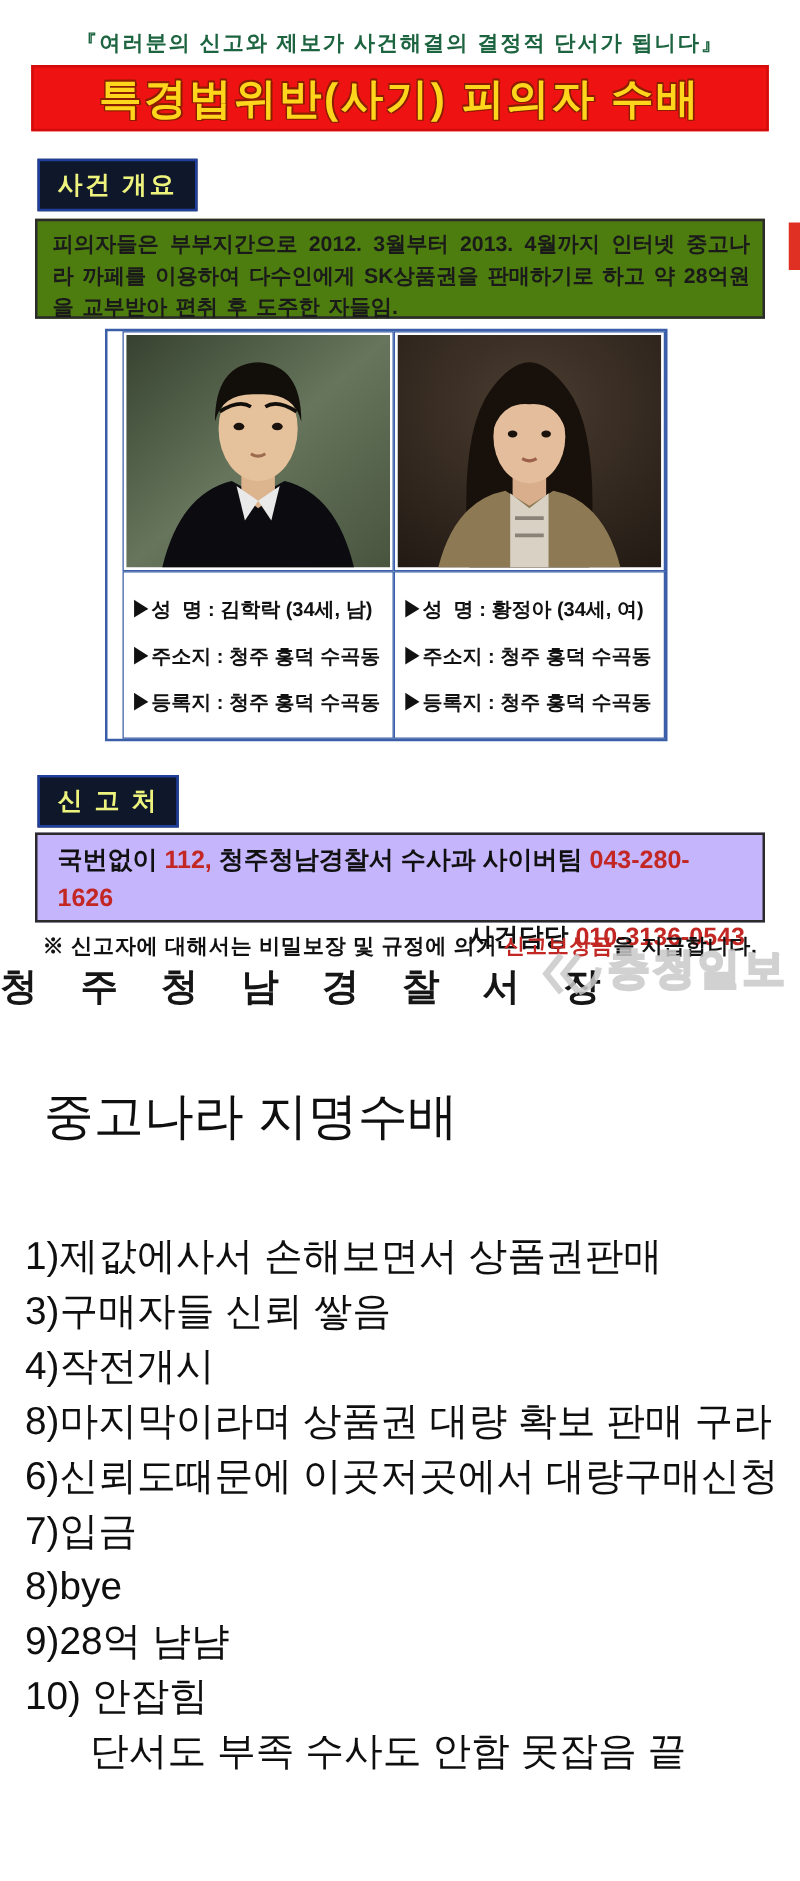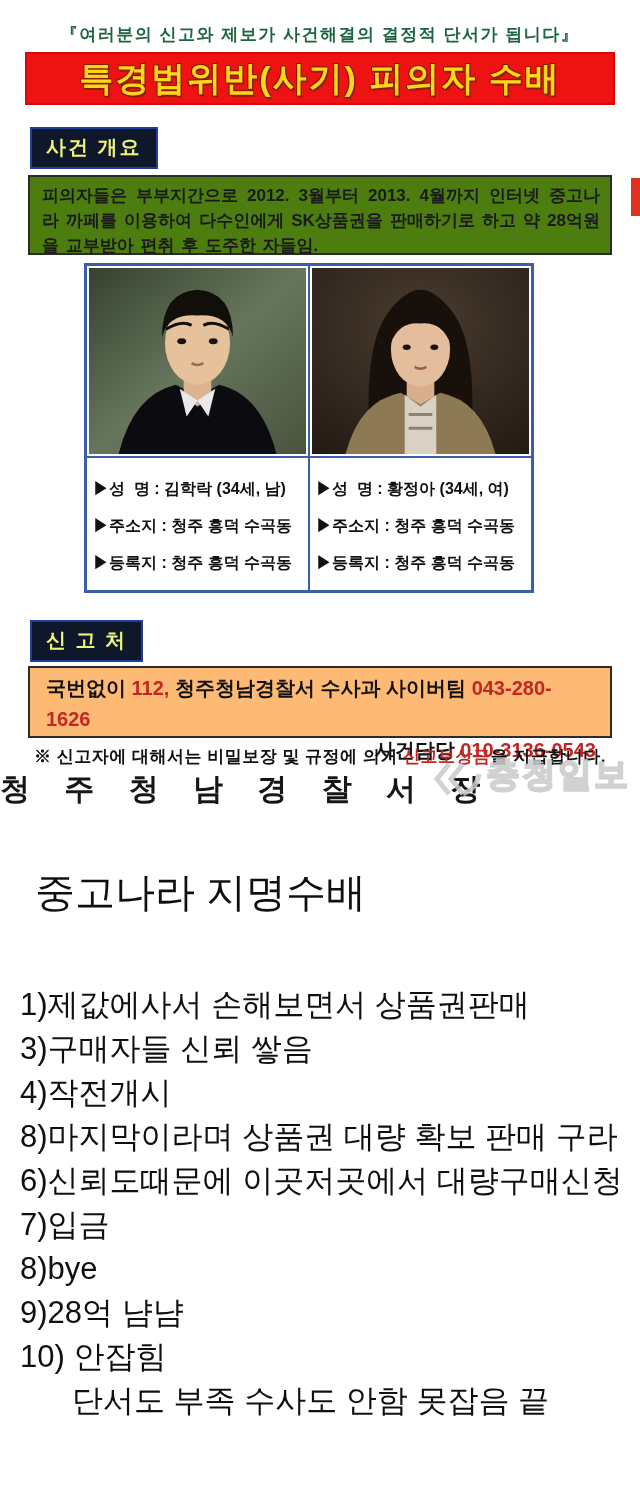--- a/index.html
+++ b/index.html
@@ -59,34 +59,35 @@
     position: absolute; right: 0; top: 178px;
     width: 9px; height: 38px; background: #e03024;
   }
 
   
   .suspect-table {
     margin: 8px 0 0 84px; width: 450px;
     border: 2px solid #3a5fa8;
     display: grid; grid-template-columns: 1fr 1fr;
     background: #fff;
+    padding-left: 12px;
   }
   .cell { border: 1px solid #3a5fa8; }
   .photo-cell { height: 192px; padding: 2px; }
   .photo-cell svg { width: 100%; height: 100%; display: block; }
   .info-cell { height: 134px; padding: 12px 4px 0 6px; }
   .info-line {
     font-size: 16px; font-weight: bold; color: #111;
     line-height: 37px; white-space: pre-wrap;
   }
 
   
   .contact-box {
     margin: 10px 28px 0 28px; height: 72px;
-    border: 2px solid #2b2b2b; background: #fdba74;
+    border: 2px solid #2b2b2b; background: #c4b5fd;
     padding: 5px 14px 0 16px;
     font-size: 20px; font-weight: bold; line-height: 31px;
   }
   .contact-line2 { text-align: right; }
   .red { color: #c32723; }
 
   
   .note {
     margin: 7px 0 0 34px; height: 24px;
     font-size: 17px; font-weight: bold; color: #111;

